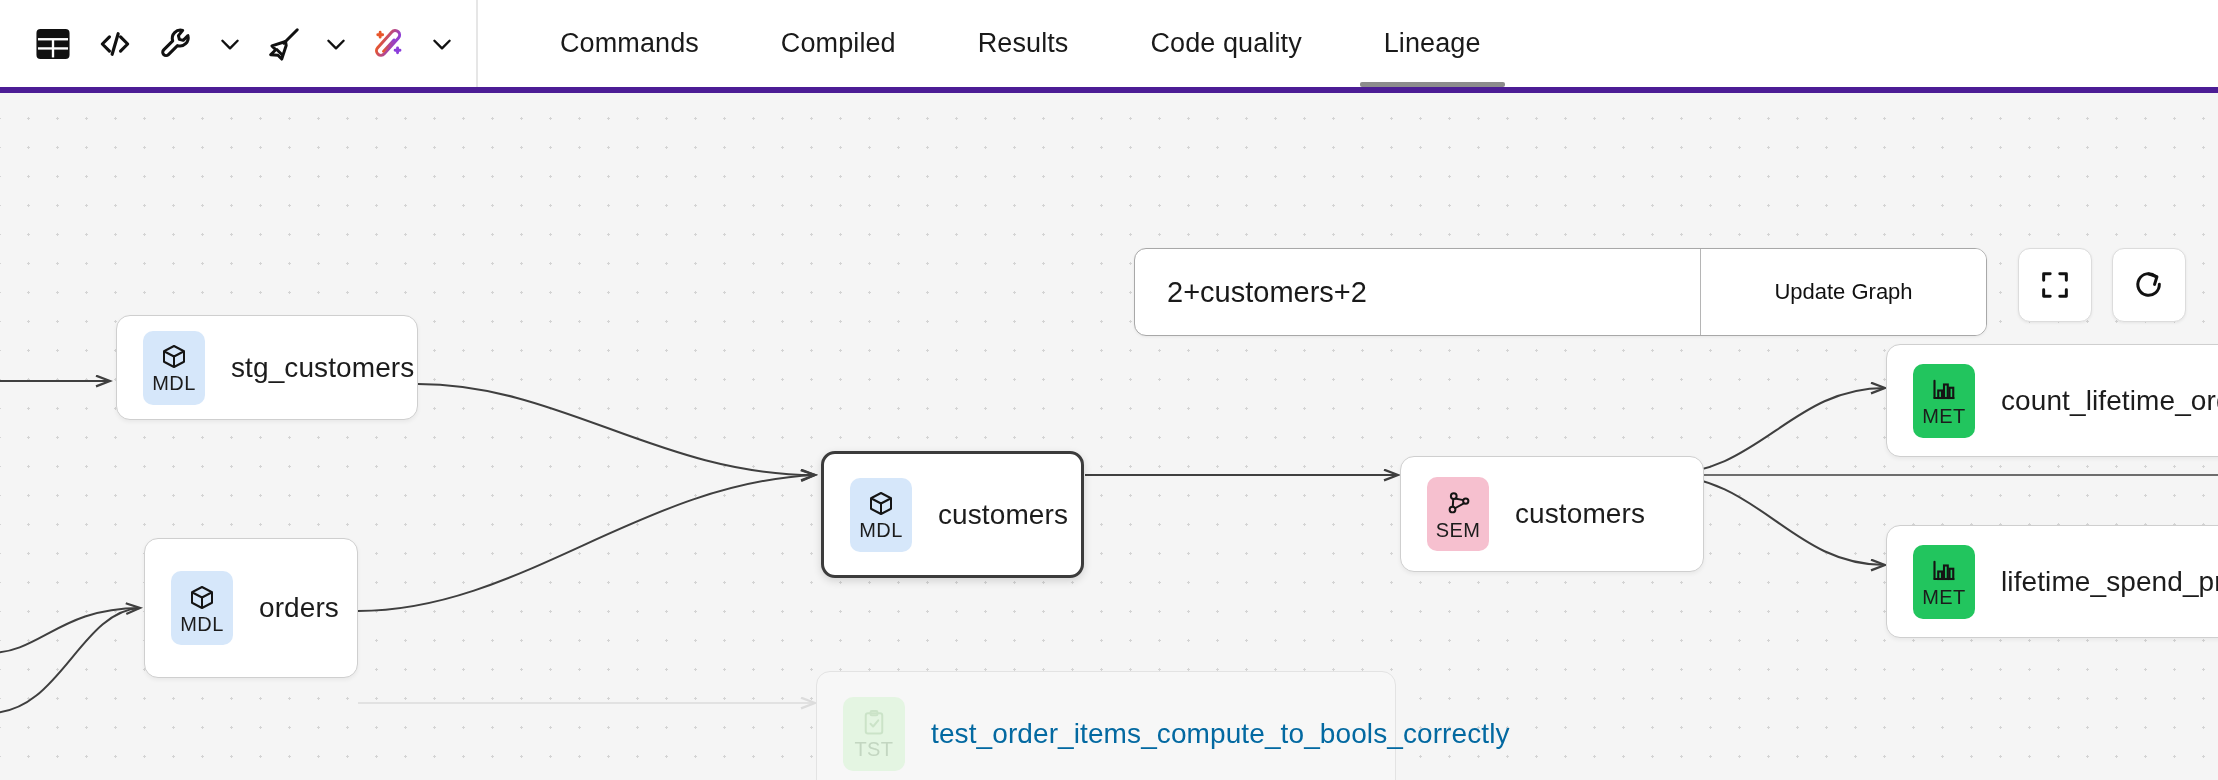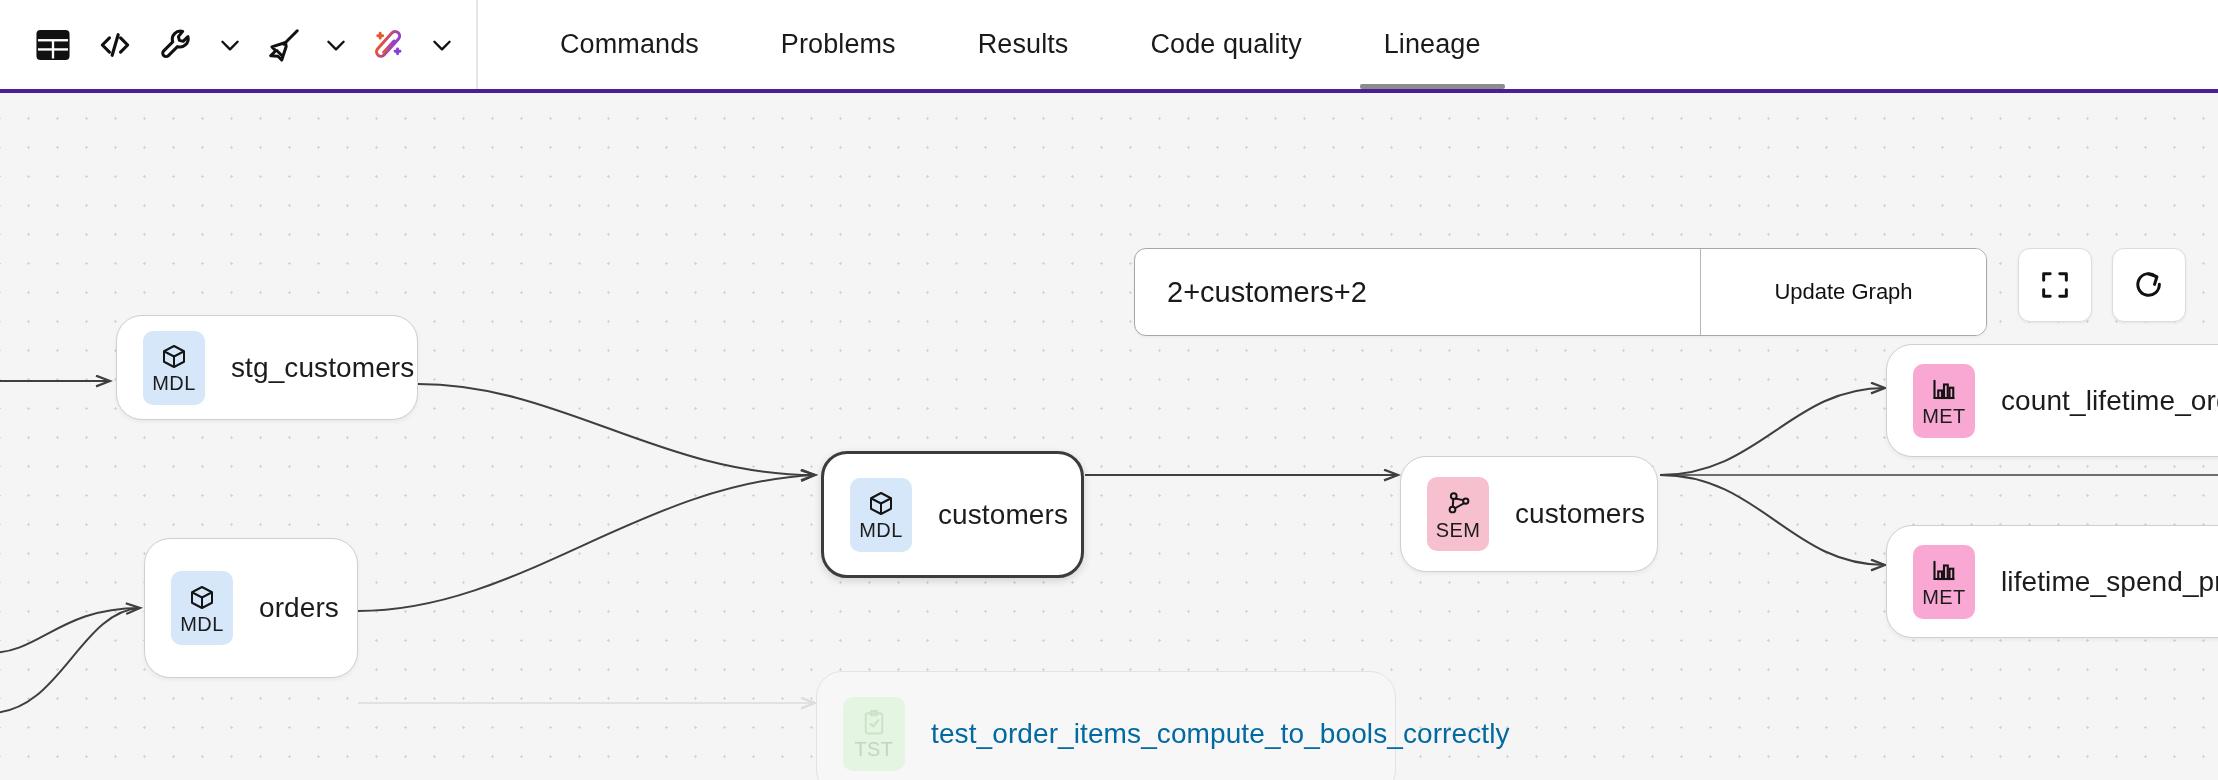--- a/index.html
+++ b/index.html
@@ -9,21 +9,21 @@
     background: #ffffff;
     font-family: "Liberation Sans", sans-serif;
     overflow: hidden;
   }
 
   
   .topbar {
     position: absolute; top: 0; left: 0;
     width: 2218px; height: 93px;
     background: #ffffff;
-    border-bottom: 4px solid #4c1d95;
+    border-bottom: 6px solid #4c1d95;
     display: flex; align-items: stretch;
   }
   .tool-cluster {
     display: flex; align-items: center;
     height: 100%;
     padding-left: 22px;
     gap: 0px;
   }
   .tool-btn {
     width: 62px; height: 62px;
@@ -85,21 +85,21 @@
     position: absolute; top: 0; left: 0;
     width: 2218px; height: 687px;
     pointer-events: none;
   }
 
   
   .node {
     position: absolute;
     background: #ffffff;
     border: 1.6px solid #cfcfcf;
-    border-radius: 26px;
+    border-radius: 14px;
     display: flex;
     align-items: center;
     padding: 0 26px;
     gap: 26px;
     box-shadow: 0 2px 4px rgba(0,0,0,0.055);
     cursor: pointer;
   }
   .node.selected {
     border: 3px solid #3c3c3c;
     box-shadow: 0 3px 8px rgba(0,0,0,0.14);
@@ -112,21 +112,21 @@
   .badge {
     width: 62px; height: 74px;
     border-radius: 10px;
     display: flex; flex-direction: column;
     align-items: center; justify-content: center;
     gap: 1px;
     flex: none;
   }
   .badge-mdl { background: #d6e7fa; }
   .badge-sem { background: #f6c0cf; }
-  .badge-met { background: #f9a8d4; align-items: center; }
+  .badge-met { background: #22c55e; align-items: center; }
   .badge-tst { background: #e4f5e2; }
   .badge-label {
     font-size: 20px;
     font-weight: 500;
     color: #1c1c1c;
     letter-spacing: 0.4px;
     line-height: 1;
   }
   .node.dim .badge-label { color: #c3d6c1; }
   .node-title {
@@ -258,21 +258,21 @@
       <svg width="26" height="26" viewBox="0 0 24 24" fill="none" stroke="#111" stroke-width="2.2" stroke-linecap="round" stroke-linejoin="round">
         <polyline points="5,9 12,16 19,9"></polyline>
       </svg>
     </div>
 
     <div class="tool-divider"></div>
   </div>
 
   <div class="tabs">
     <div class="tab">Commands</div>
-    <div class="tab">Problems</div>
+    <div class="tab">Compiled</div>
     <div class="tab">Results</div>
     <div class="tab">Code quality</div>
     <div class="tab active">Lineage</div>
   </div>
 </div>
 
 <div class="canvas">
 
   <svg class="edges-svg">
     <defs>
@@ -333,21 +333,21 @@
       <svg width="30" height="30" viewBox="0 0 24 24" fill="none" stroke="#141414" stroke-width="1.6" stroke-linejoin="round">
         <path d="M12 3.2 20 7.4 12 11.6 4 7.4z"></path>
         <path d="M4 7.4 v8.4 L12 20 l8-4.2 V7.4"></path>
         <line x1="12" y1="11.6" x2="12" y2="20"></line>
       </svg>
       <span class="badge-label">MDL</span>
     </div>
     <span class="node-title">customers</span>
   </div>
 
-  <div class="node" style="left:1400px; top:363px; width:258px; height:116px;">
+  <div class="node" style="left:1400px; top:363px; width:304px; height:116px;">
     <div class="badge badge-sem">
       <svg width="30" height="30" viewBox="0 0 24 24" fill="none" stroke="#141414" stroke-width="1.6">
         <circle cx="8.6" cy="5.6" r="2.3"></circle>
         <circle cx="18.2" cy="9.6" r="2.1"></circle>
         <circle cx="7.6" cy="16.4" r="2.3"></circle>
         <line x1="9.5" y1="7.6" x2="16.4" y2="8.9"></line>
         <line x1="8.2" y1="8" x2="7.8" y2="14.1"></line>
         <line x1="9.6" y1="15.4" x2="17" y2="11.3"></line>
       </svg>
       <span class="badge-label">SEM</span>

